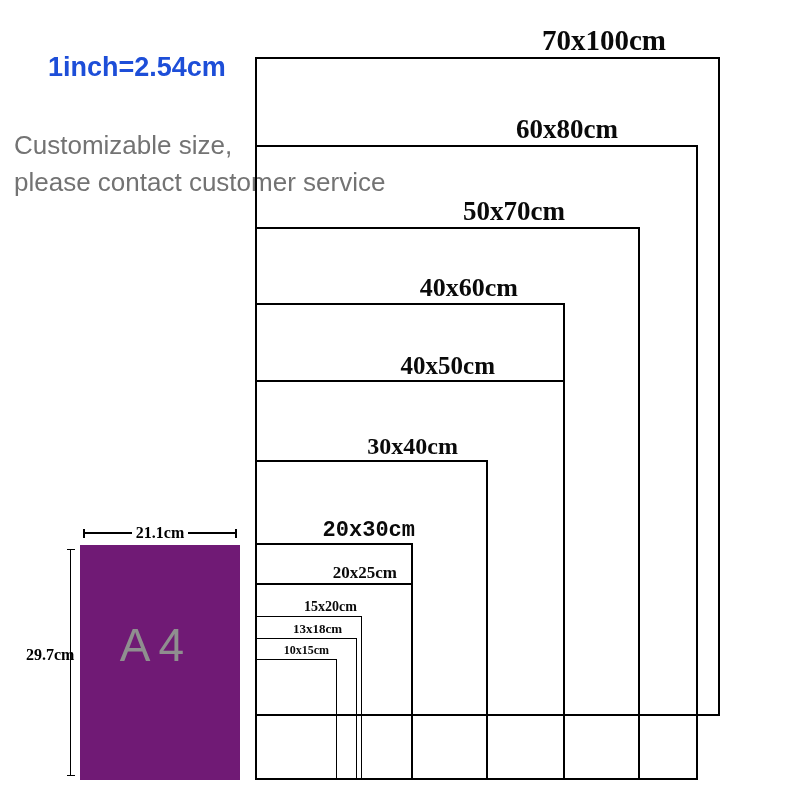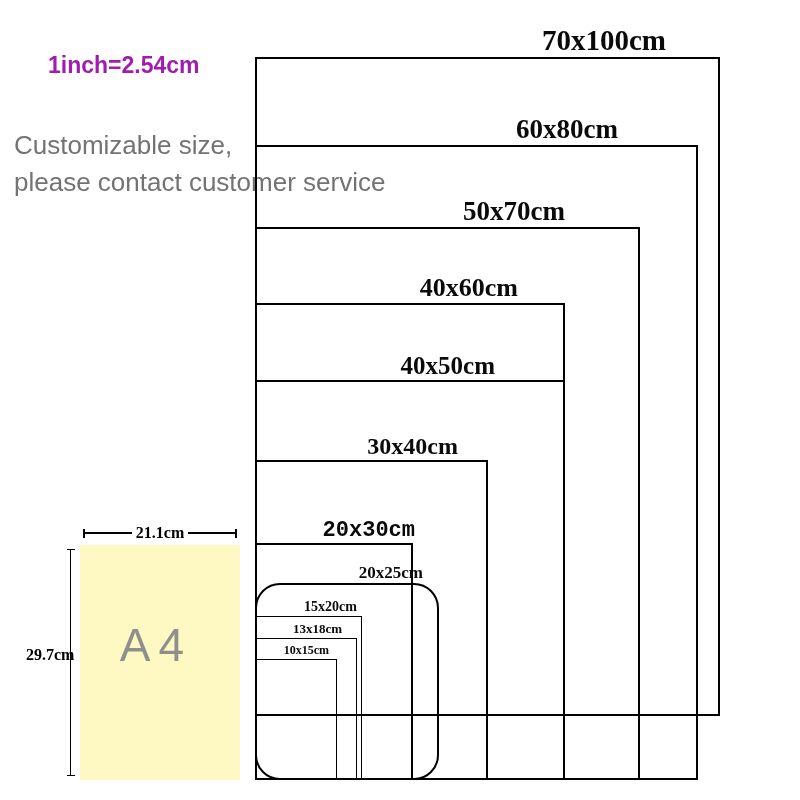--- a/index.html
+++ b/index.html
@@ -6,21 +6,21 @@
   .canvas {
     position: relative; width: 800px; height: 800px;
     background: #ffffff; overflow: hidden;
     font-family: "Liberation Serif", "DejaVu Serif", serif;
   }
 
   
   .inch-note {
     position: absolute; left: 48px; top: 52px;
     font-family: "Liberation Sans", "DejaVu Sans", sans-serif;
-    font-weight: 700; font-size: 23px; color: #a21caf;
+    font-weight: 700; font-size: 27px; color: #1d4ed8;
   }
   .custom-note {
     position: absolute; left: 14px; top: 127px;
     font-family: "Liberation Sans", "DejaVu Sans", sans-serif;
     font-size: 26px; line-height: 37px; color: #737373;
   }
 
   
   .size-rect { position: absolute; border: 2px solid #000; box-sizing: border-box; }
   .size-rect.thin { border-width: 1px; }
@@ -28,29 +28,29 @@
     position: absolute; bottom: 100%; margin-bottom: 2px;
     font-weight: 700; color: #0a0a0a; white-space: nowrap;
   }
   .r0 { left:255px; top:57px;  width:465px; height:659px; }  .r0 .size-label { font-size:29px; right:52px; }
   .r1 { left:255px; top:145px; width:443px; height:635px; }  .r1 .size-label { font-size:27px; right:78px; }
   .r2 { left:255px; top:227px; width:385px; height:553px; }  .r2 .size-label { font-size:27px; right:73px; }
   .r3 { left:255px; top:303px; width:310px; height:477px;text-align:center; }  .r3 .size-label { font-size:26px; right:45px; }
   .r4 { left:255px; top:380px; width:310px; height:400px; }  .r4 .size-label { font-size:25px; right:68px; }
   .r5 { left:255px; top:460px; width:233px; height:320px; }  .r5 .size-label { font-size:24px; right:28px; }
   .r6 { left:255px; top:543px; width:158px; height:237px; }  .r6 .size-label { font-size:22px; right:-4px;font-family:Liberation Mono, monospace; }
-  .r7 { left:255px; top:583px; width:184px; height:197px;border-radius:25px; }  .r7 .size-label { font-size:17px; right:14px; }
+  .r7 { left:255px; top:583px; width:158px; height:197px; }  .r7 .size-label { font-size:17px; right:14px; }
   .r8 { left:255px; top:616px; width:107px; height:164px; }  .r8 .size-label { font-size:14px; right:4px; }
   .r9 { left:255px; top:638px; width:102px; height:142px;padding-left:24px; }  .r9 .size-label { font-size:13px; right:14px; }
   .r10{ left:255px; top:659px; width:82px;  height:121px; }  .r10 .size-label { font-size:12px; right:7px; }
 
   
   .a4-sheet {
     position: absolute; left: 80px; top: 545px; width: 160px; height: 235px;
-    background: #fef9c3; display: flex; align-items: center; justify-content: center;
+    background: #701a75; display: flex; align-items: center; justify-content: center;
   }
   .a4-label {
     font-family: "Liberation Sans", "DejaVu Sans", sans-serif;
     font-size: 46px; letter-spacing: 8px; color: #8f8f8f;
     transform: translate(-4px, -18px);
   }
 
   
   .dim-text { font-size: 16px; font-weight: 700; color: #000; white-space: nowrap; }
   .dim-width {

